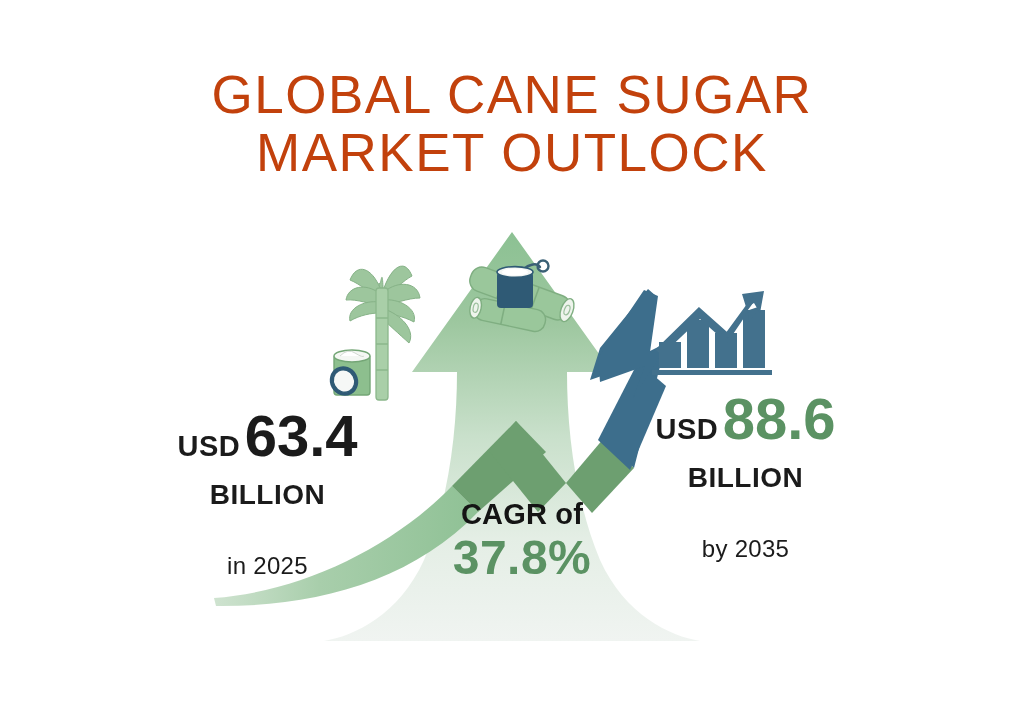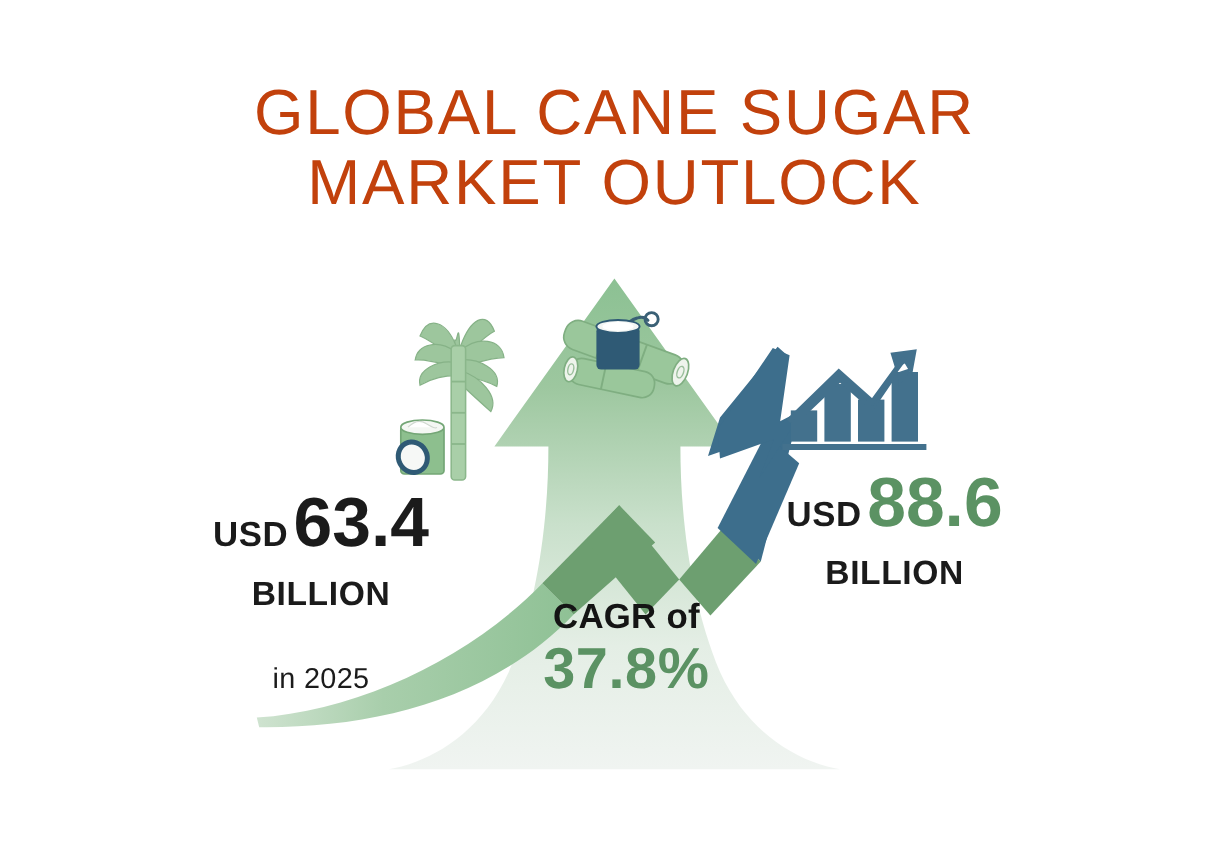--- a/index.html
+++ b/index.html
@@ -259,20 +259,21 @@
     </div>
     <div class="val-unit">BILLION</div>
     <div class="val-year">in 2025</div>
   </div>
 
   <div id="right-value">
     <div class="val-row1">
       <span class="val-currency">USD</span><span>&nbsp;</span><span class="val-number accent">88.6</span>
     </div>
     <div class="val-unit">BILLION</div>
+    <div class="val-year">by 2035</div>
   </div>
 
   <div id="cagr-block">
     <div class="cagr-label">CAGR of</div>
     <div class="cagr-value">37.8%</div>
   </div>
 
 </div>
 
 </body></html>

